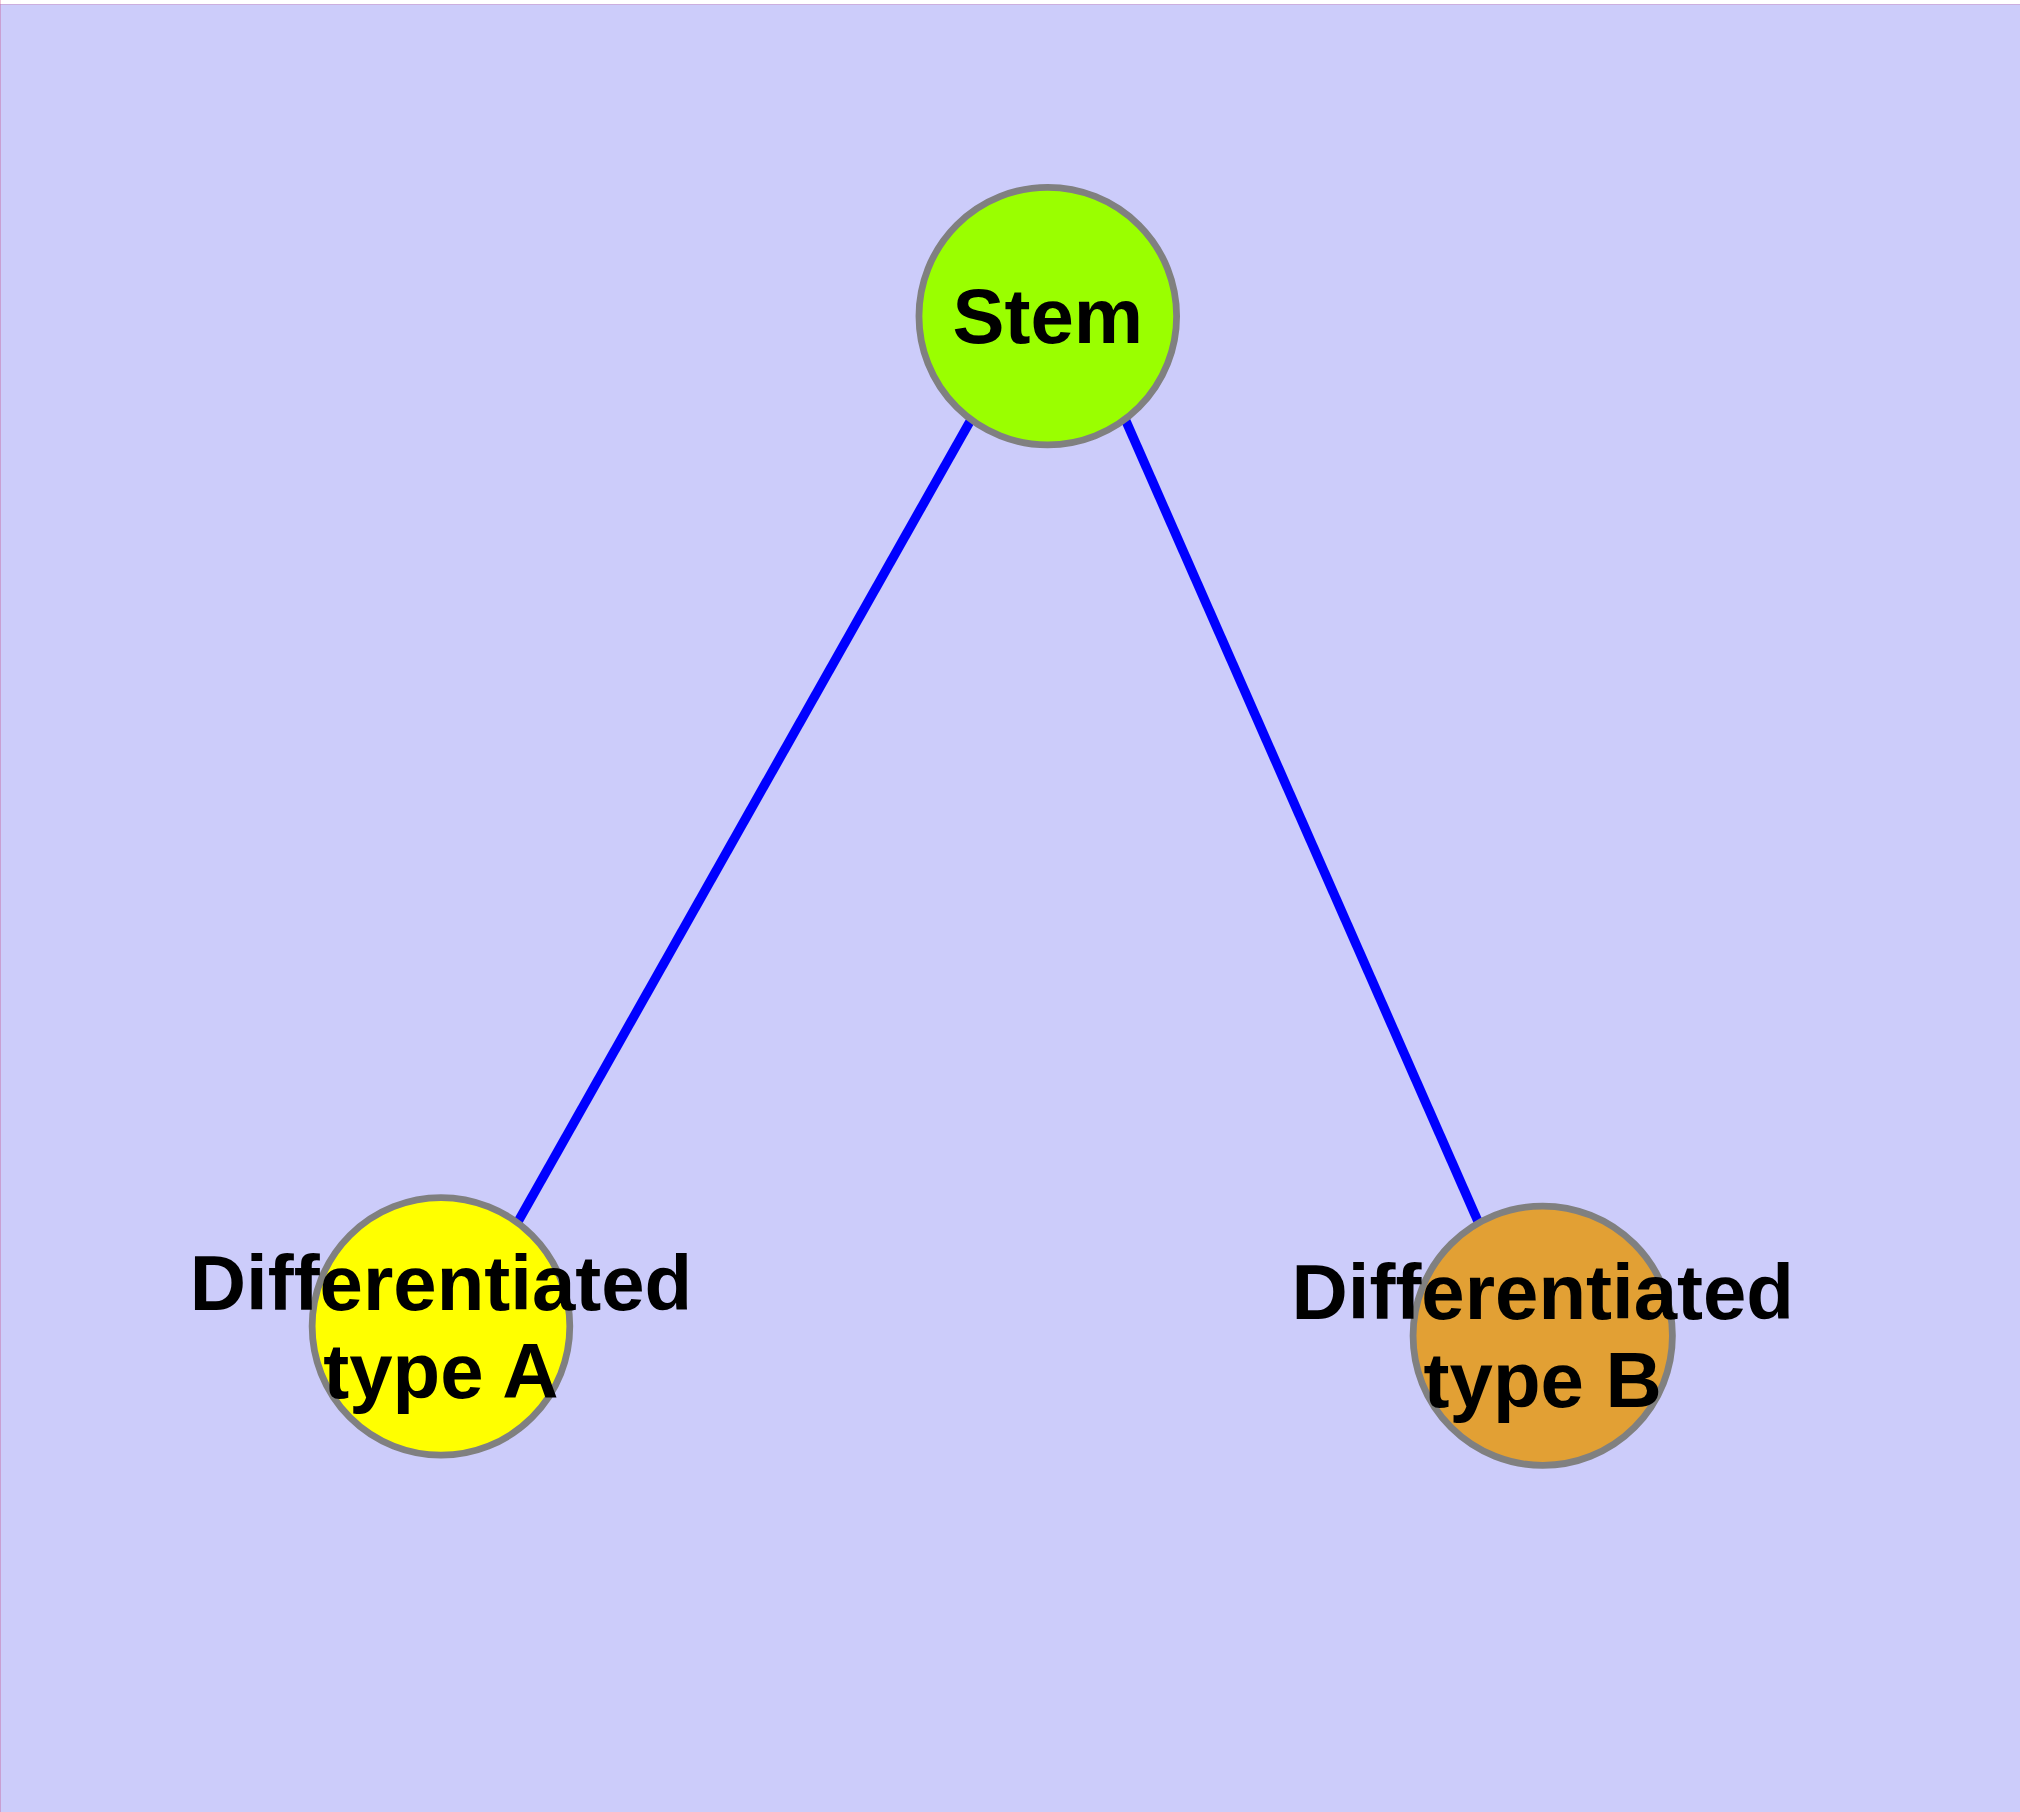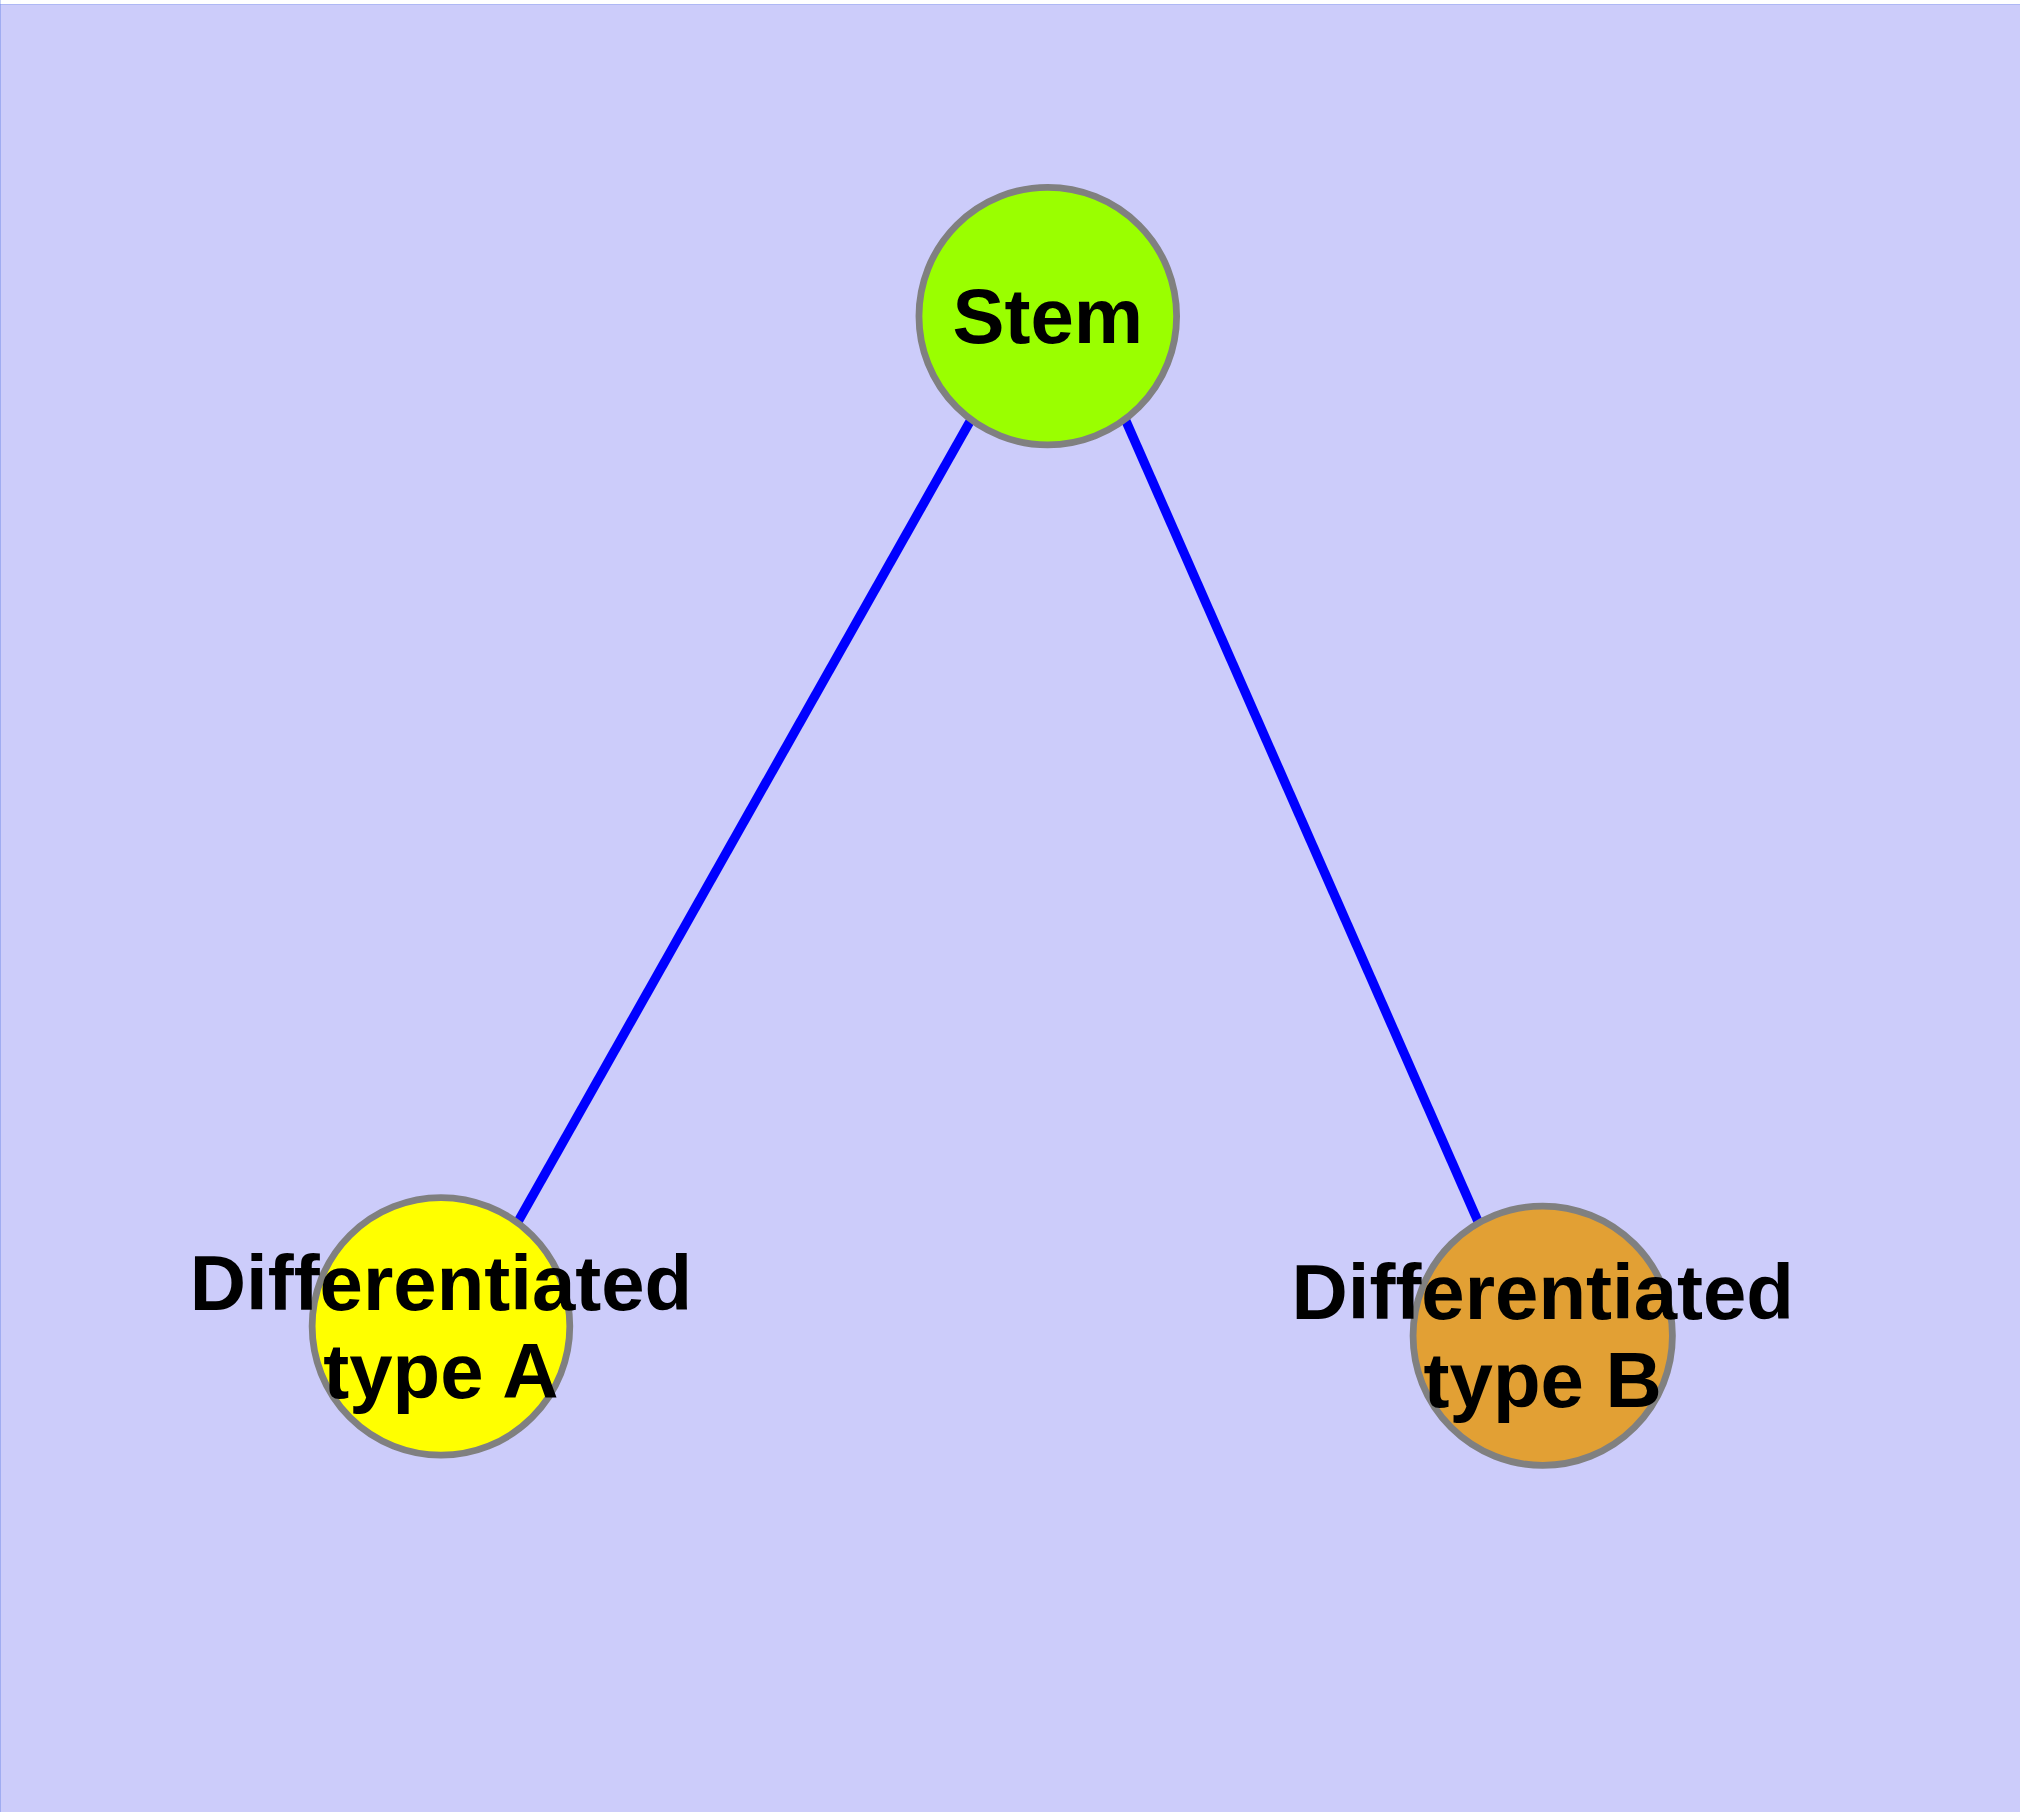--- a/index.html
+++ b/index.html
@@ -27,21 +27,21 @@
     font-family: "Liberation Sans", sans-serif;
     font-weight: bold;
     fill: #000000;
     text-anchor: middle;
     dominant-baseline: auto;
   }
 </style>
 </head>
 <body>
 
-<div id="canvas" style="background: #1d4ed8;">
+<div id="canvas" style="background: #be185d;">
   <svg id="graph-svg" viewBox="0 0 2384 2138" xmlns="http://www.w3.org/2000/svg">
     <rect id="bg-top" x="0" y="0" width="2384" height="5" fill="#ffffff"></rect>
     <rect id="bg-main" x="0" y="5" width="2384" height="2133" fill="#ccccfa"></rect>
     <g id="edge-layer">
         <line x1="1146" y1="494" x2="610" y2="1443" stroke="#0000ff" stroke-width="11"></line>
         <line x1="1327" y1="494" x2="1744" y2="1442" stroke="#0000ff" stroke-width="11"></line>
       </g>
     <g id="node-layer">
         <circle cx="1236" cy="373" r="152" fill="#9aff00" stroke="#808080" stroke-width="8"></circle>
         <circle cx="520" cy="1565" r="152" fill="#ffff00" stroke="#808080" stroke-width="8"></circle>

